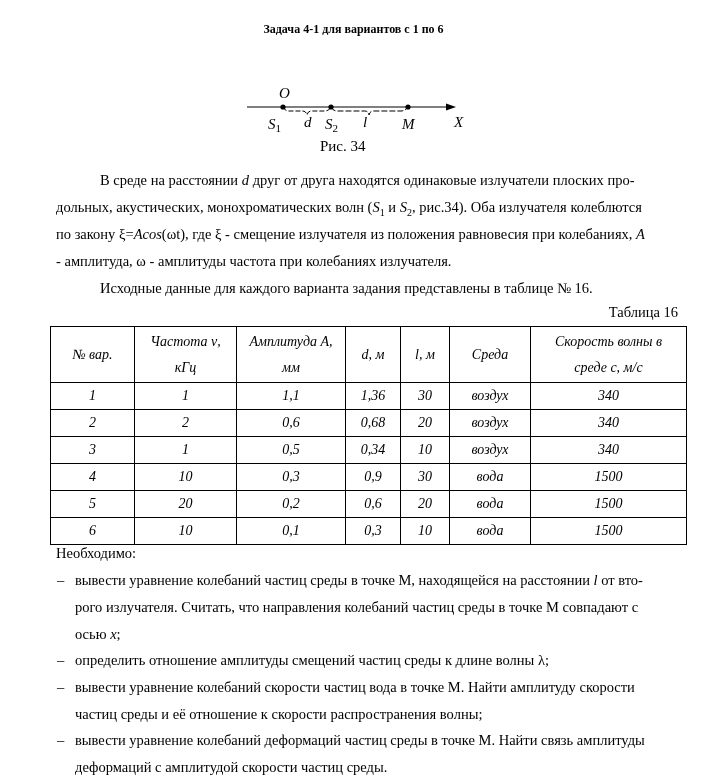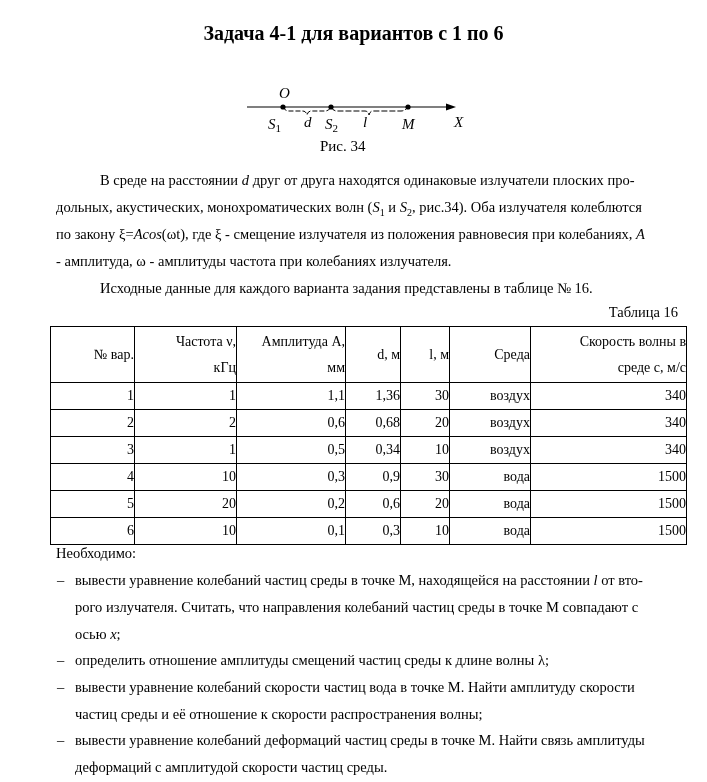--- a/index.html
+++ b/index.html
@@ -14,21 +14,21 @@
       overflow: hidden;
       font-family: "Liberation Serif", serif;
       color: #000000;
       font-size: 14.5px;
     }
     .abs { position: absolute; white-space: nowrap; }
     .title {
       left: 0; width: 707px; top: 22px;
       text-align: center;
       font-weight: bold;
-      font-size: 20px;
+      font-size: 12px;
     }
     #figure {
       position: absolute;
       left: 230px; top: 78px;
       width: 260px; height: 90px;
     }
     #figure text {
       font-family: "Liberation Serif", serif;
       font-size: 15px;
     }
@@ -43,24 +43,25 @@
     }
     table.data {
       position: absolute;
       left: 50px; top: 326px;
       border-collapse: collapse;
       font-family: "Liberation Serif", serif;
       font-size: 14px;
     }
     table.data td, table.data th {
       border: 1.3px solid #000;
-      text-align: right;
+      text-align: center;
       font-weight: normal;
       padding: 0;
       vertical-align: middle;
+      font-style: italic;
     }
     table.data th { height: 55px; line-height: 26px; }
     table.data td { height: 26px; }
     .c1 { width: 83px; }
     .c2 { width: 101px; }
     .c3 { width: 108px; }
     .c4 { width: 54px; }
     .c5 { width: 48px; }
     .c6 { width: 80px; }
     .c7 { width: 155px; }

